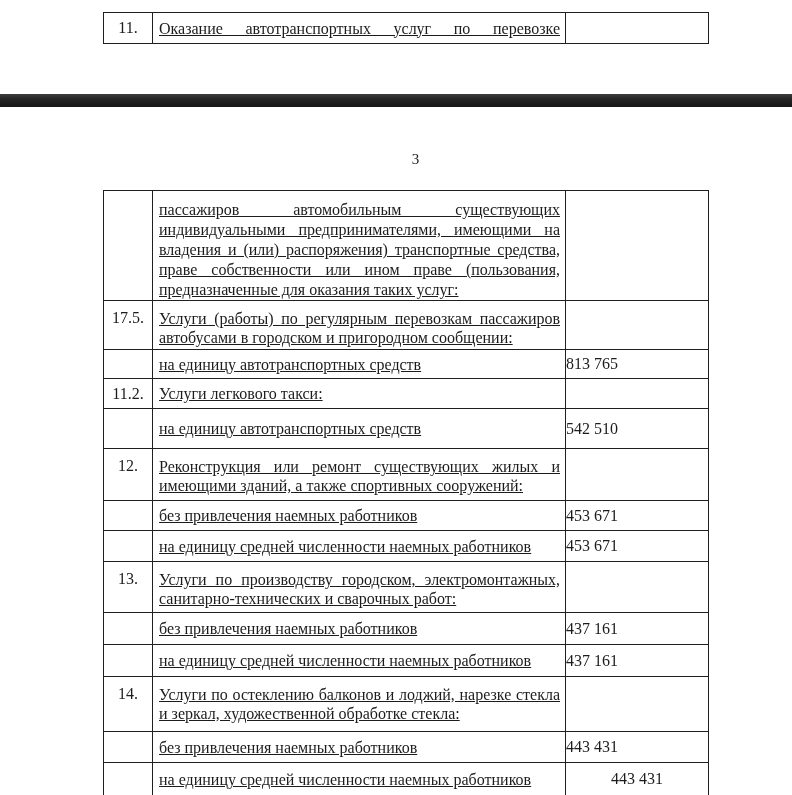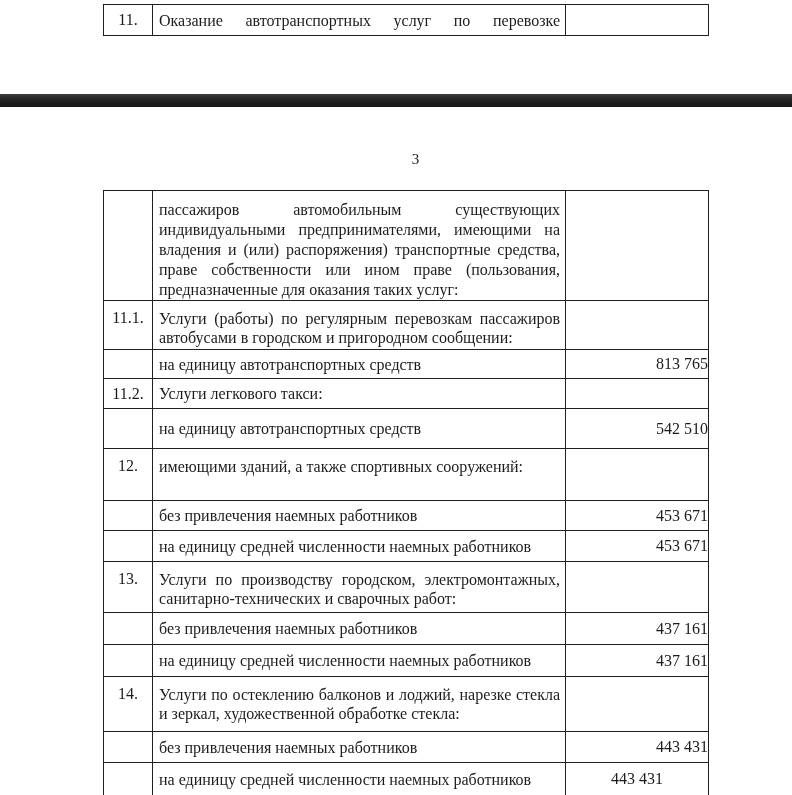--- a/index.html
+++ b/index.html
@@ -22,51 +22,52 @@
     position:absolute;left:0;top:94px;width:792px;height:13px;
     background:linear-gradient(180deg,#3d3d3d 0%,#242424 40%,#161616 100%);
   }
   
   .pageno{
     position:absolute;top:151px;left:39px;right:0;
     text-align:center;font-size:15px;
   }
   
   .frag{
-    position:absolute;left:103px;top:4px;width:606px;
+    position:absolute;left:103px;top:12px;width:606px;
     border:1px solid var(--bc);
   }
   .main{
     position:absolute;left:103px;top:190px;width:606px;
     border:1px solid var(--bc);border-bottom:none;
   }
   .trow{display:flex;}
   .main .trow{border-bottom:1px solid var(--bc);}
   .main .trow:last-child{border-bottom:none;}
   .cell{height:100%;}
   .num{
     width:49px;flex:0 0 49px;
     border-right:1px solid var(--bc);
     text-align:center;
   }
   .desc{
     width:413px;flex:0 0 413px;
     border-right:1px solid var(--bc);
     padding-left:6px;padding-right:5px;
     line-height:19px;
+    text-decoration:underline;
   }
   .val{
     width:142px;flex:0 0 142px;
     text-align:center;
   }
   .pt{padding-top:8px;}
   .pt9{padding-top:9px;}
   .lh20{line-height:20px;}
   .vc{display:flex;align-items:center;}
-  .val.vc{justify-content:flex-end;}
+  .val.vc{justify-content:flex-start;}
   .vcn{display:flex;align-items:center;justify-content:center;}
   .grow{flex:1 1 auto;min-width:0;}
   .jl{text-align:justify;text-align-last:justify;}
 </style>
 </head>
 <body>
 
 <div class="doc">
 
   <div class="frag">
@@ -91,21 +92,21 @@
         <div class="jl">пассажиров автомобильным существующих</div>
         <div class="jl">индивидуальными предпринимателями, имеющими на</div>
         <div class="jl">владения и (или) распоряжения) транспортные средства,</div>
         <div class="jl">праве собственности или ином праве (пользования,</div>
         <div>предназначенные для оказания таких услуг:</div>
       </div>
       <div class="cell val"></div>
     </div>
 
     <div class="trow" style="height:49px">
-      <div class="cell num pt">11.1.</div>
+      <div class="cell num pt">17.5.</div>
       <div class="cell desc pt">
         <div class="jl">Услуги (работы) по регулярным перевозкам пассажиров</div>
         <div>автобусами в городском и пригородном сообщении:</div>
       </div>
       <div class="cell val"></div>
     </div>
 
     <div class="trow" style="height:29px">
       <div class="cell num"></div>
       <div class="cell desc vc">
@@ -130,20 +131,21 @@
         <span>на единицу автотранспортных средств</span>
       </div>
       <div class="cell val vc">
         <span>542 510</span>
       </div>
     </div>
 
     <div class="trow" style="height:52px">
       <div class="cell num pt">12.</div>
       <div class="cell desc pt">
+        <div class="jl">Реконструкция или ремонт существующих жилых и</div>
         <div>имеющими зданий, а также спортивных сооружений:</div>
       </div>
       <div class="cell val"></div>
     </div>
 
     <div class="trow" style="height:30px">
       <div class="cell num"></div>
       <div class="cell desc vc">
         <span>без привлечения наемных работников</span>
       </div>

